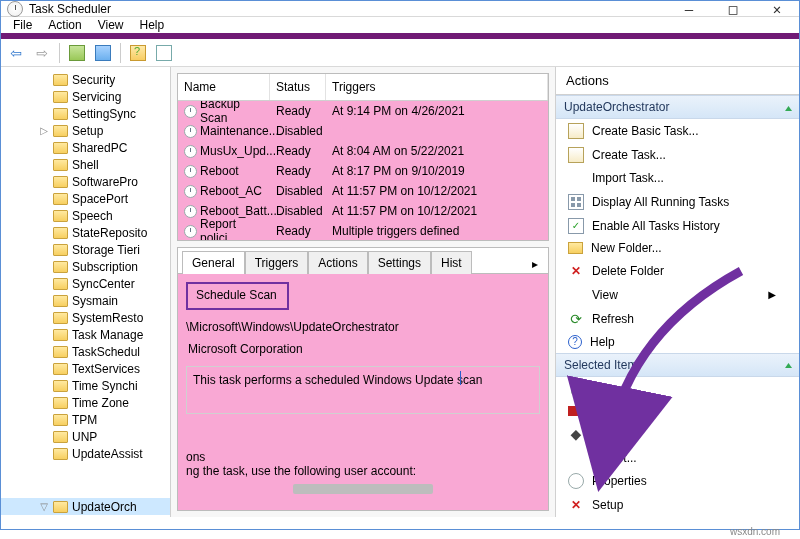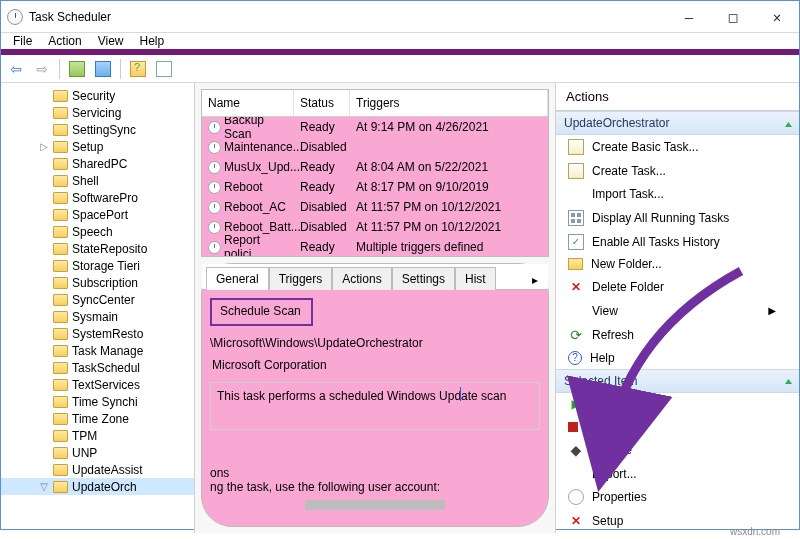--- a/index.html
+++ b/index.html
@@ -9,21 +9,21 @@
     font-size: 12px;
     background: #fff;
     color: #000;
     width: 800px;
     height: 539px;
     overflow: hidden;
     position: relative;
   }
   .window-border { border: 1px solid #5a8fd6; width: 800px; height: 530px; position: relative; background: #fff; }
   .title-bar {
-    display: flex; align-items: center; height: 32px;
+    display: flex; align-items: center; height: 16px;
     background: #fff; border-bottom: 1px solid #d9d9d9;
   }
   .title-bar .app-icon { width: 16px; height: 16px; margin: 0 6px; border-radius: 50%; border: 1px solid #999; background: radial-gradient(#fff,#eee); position: relative; }
   .title-bar .app-icon::after { content:""; position:absolute; width:1px; height:5px; background:#555; left:7px; top:3px; }
   .title-bar .title-text { flex: 1; }
   .tctl { width: 44px; height: 28px; display:flex; align-items:center; justify-content:center; font-size:14px; font-family: monospace; color:#333; }
   .menu-bar { display:flex; height:22px; align-items:center; padding:0 4px; border-bottom:6px solid #701a75;}
   .menu-item { padding: 2px 8px; }
   .toolbar { display:flex; height:28px; align-items:center; padding:0 4px; gap:4px; border-bottom:1px solid #d9d9d9;}
   .toolbar .tb-btn { width:22px; height:22px; display:flex; align-items:center; justify-content:center; border:1px solid transparent; }
@@ -32,51 +32,51 @@
   .tb-sep { width:1px; height:20px; background:#ccc; margin:0 2px; }
   .tb-a,.tb-b,.tb-c,.tb-d { width:16px; height:16px; }
   .tb-a { background:linear-gradient(#c7e59a,#9ac858); border:1px solid #6a9a3a; }
   .tb-b { background:linear-gradient(#a7d2ff,#6cb0ee); border:1px solid #3a7bbc; }
   .tb-c { background:linear-gradient(#ffe9a8,#f8cd63); border:1px solid #c99a30; position:relative;}
   .tb-c::after{content:"?";position:absolute;left:3px;top:-1px;font-size:11px;color:#5a3;}
   .tb-d { background:#fff; border:1px solid #7aa; }
 
   .body-area { display:flex; height: calc(100% - 28px - 22px - 28px); }
   .tree {
-    width: 194px; overflow: hidden; border-right:1px solid #d0d0d0;
+    width: 170px; overflow: hidden; border-right:1px solid #d0d0d0;
     padding: 4px 0 0 0;
   }
   .tree-row { display:flex; align-items:center; height:17px; padding-left:52px; white-space:nowrap; gap:4px; position:relative;}
   .tree-row::before { content:""; position:absolute; left:38px; width:10px; text-align:center; color:#888; font-size:10px;}
   .tree-row.has-child::before { content:"▷"; }
   .tree-row.expanded::before { content:"▽"; }
   .folder { width:15px; height:12px; background:linear-gradient(#ffe9a0,#f7cf60); border:1px solid #caa23c; border-radius:1px; flex:none;}
   .tree-row .lbl { overflow:hidden; text-overflow:clip; }
-  .tree-row.sel { background:#cde8ff; }
+  .tree-row.sel { background:#cde8ff;margin-top:36px; }
   .tree-row.sel .lbl { }
 
   .center {
     flex:1; display:flex; flex-direction:column; padding:6px; gap:6px; min-width:0;
     background:#f7f7f7;
   }
   .panel { border:1px solid #bcbcbc; background:#f9a8d4; }
   .task-list { height:168px; display:flex; flex-direction:column; }
   .task-head { display:flex; border-bottom:1px solid #d0d0d0; background:#fff; font-weight:400; }
   .task-head > div { padding:6px 6px; border-right:1px solid #e2e2e2; }
   .col-name { width:92px; }
   .col-status { width:56px; }
   .col-trig { flex:1; }
   .task-body { overflow:hidden; flex:1; }
   .task-row { display:flex; height:20px; align-items:center; }
   .task-row > div { padding:0 6px; }
   .task-row .col-name { display:flex; align-items:center; gap:3px; }
   .clock { width:13px;height:13px;border:1px solid #9aa;border-radius:50%;position:relative;flex:none;background:#fff;}
   .clock::after{content:"";position:absolute;width:1px;height:4px;background:#678;left:5px;top:2px;}
 
-  .detail { flex:1; display:flex; flex-direction:column; min-height:0;border-radius:31px; }
+  .detail { flex:1; display:flex; flex-direction:column; min-height:0; }
   .tabs { display:flex; align-items:flex-end; height:26px; padding:0 4px; gap:0; border-bottom:1px solid #bcbcbc; background:#fff;}
   .tab { padding:4px 9px 4px 9px; border:1px solid #bcbcbc; border-bottom:none; background:#f0f0f0; position:relative; top:1px; font-size:12px;}
   .tab.active { background:#fff; }
   .tab-overflow { margin-left:auto; padding:2px 6px; }
   .detail-body { flex:1; padding:6px 8px; overflow:hidden; }
   .task-title-box { display:inline-block; border:2px solid #7030a0; padding:4px 10px 6px 8px; margin:2px 0 8px 0; font-size:12px;}
   .loc { margin:2px 0 8px 0; }
   .author { margin:0 0 10px 2px; }
   .desc-box { border:1px solid #d0d0d0; padding:6px; font-size:12px; min-height:48px; position:relative;}
   .desc-box::after{content:"";position:absolute;right:78px;top:4px;width:1px;height:14px;background:#2a5fcc;}

